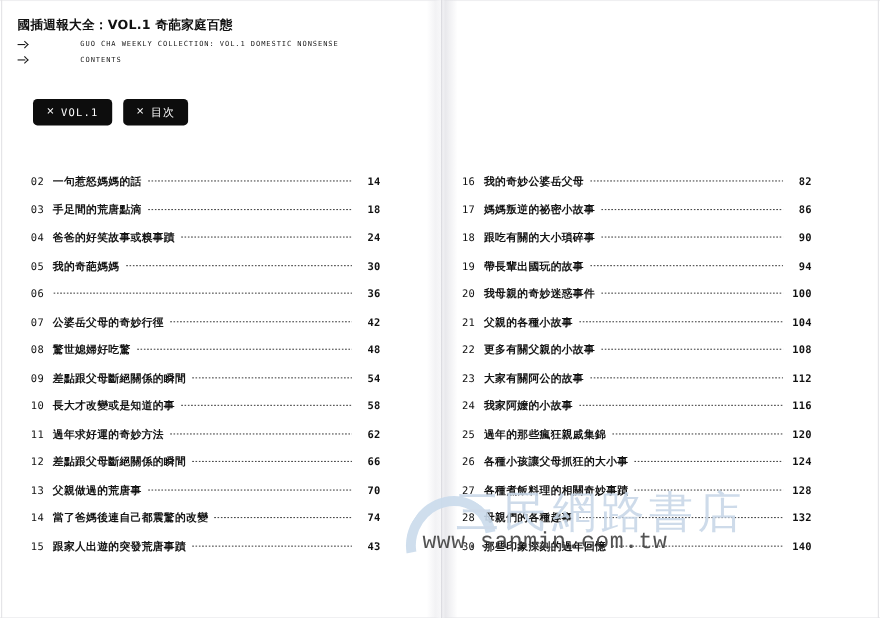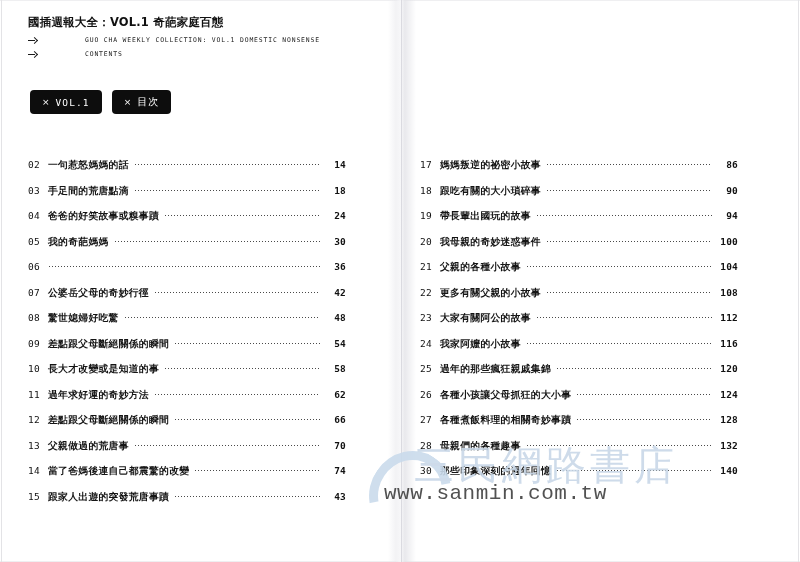--- a/index.html
+++ b/index.html
@@ -95,21 +95,21 @@
   
   .page {
     position: relative;
     width: 400px; height: 562px;
     padding: 0;
   }
 
   
   #masthead {
     position: absolute;
-    left: 28px; top: 15px;
+    left: 16px; top: 15px;
     width: 340px;
   }
   #title {
     font-size: 11.5px;
     font-weight: bold;
     color: #111;
     letter-spacing: 0.2px;
     white-space: nowrap;
   }
   .sub-row {
@@ -367,20 +367,26 @@
           <span class="toc-title">跟家人出遊的突發荒唐事蹟</span>
           <span class="toc-dots"></span>
           <span class="toc-page">43</span>
         </div>
       </div>
   </div>
 
   <div class="page" id="page-right">
     <div class="toc toc-right" id="toc-right">
         <div class="toc-row">
+          <span class="toc-num">16</span>
+          <span class="toc-title">我的奇妙公婆岳父母</span>
+          <span class="toc-dots"></span>
+          <span class="toc-page">82</span>
+        </div>
+        <div class="toc-row">
           <span class="toc-num">17</span>
           <span class="toc-title">媽媽叛逆的祕密小故事</span>
           <span class="toc-dots"></span>
           <span class="toc-page">86</span>
         </div>
         <div class="toc-row">
           <span class="toc-num">18</span>
           <span class="toc-title">跟吃有關的大小瑣碎事</span>
           <span class="toc-dots"></span>
           <span class="toc-page">90</span>

